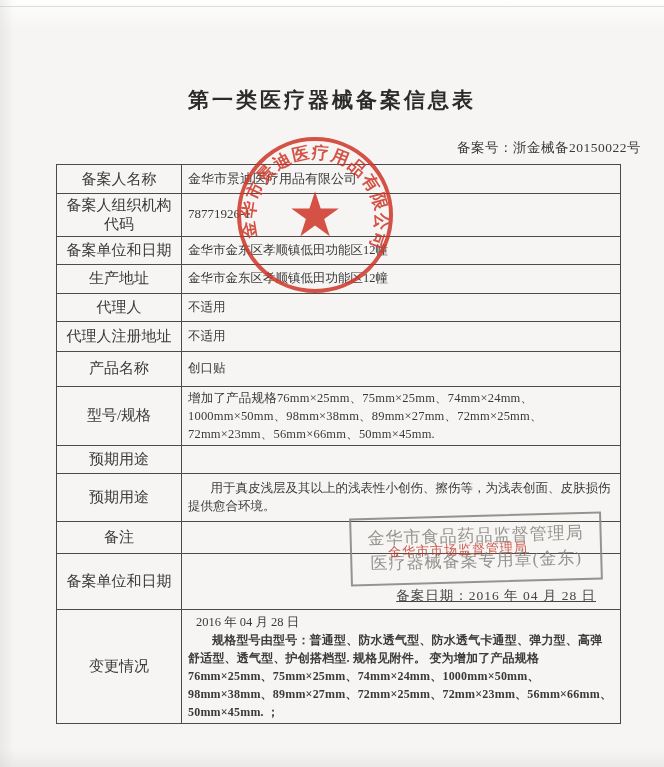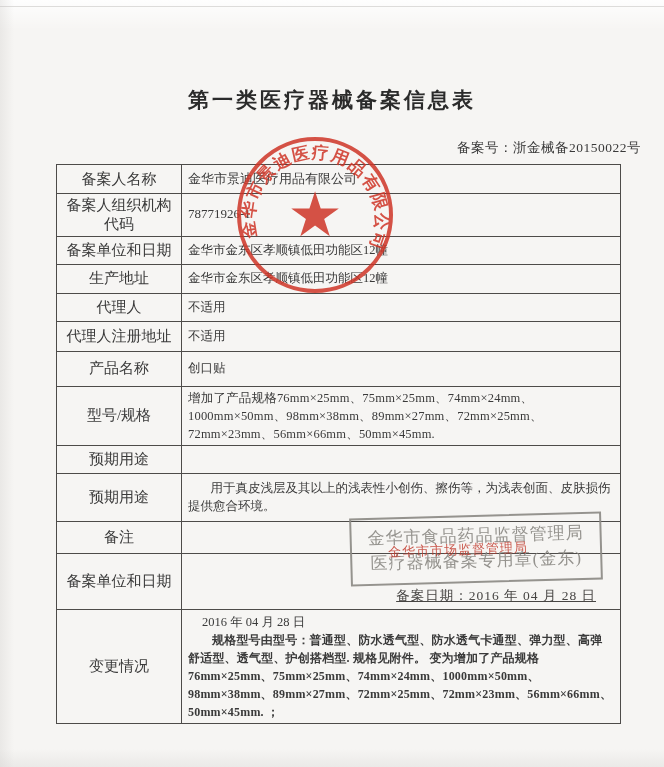--- a/index.html
+++ b/index.html
@@ -47,21 +47,21 @@
   .r5{height:28px}.r6{height:30px}.r7{height:35px}.r8{height:45px}
   .r9{height:28px}.r10{height:48px}.r11{height:32px}.r12{height:56px}
   .r13{height:74px}
   .spec-text{font-size:12px;line-height:1.55;letter-spacing:.2px;}
   .use-text{font-size:12.5px;line-height:1.45;text-indent:1.8em;margin:0;}
   .cell-rel{position:relative;}
   .reg-date{
     position:absolute;right:24px;bottom:3px;
     font-size:13.5px;color:#474543;letter-spacing:1px;white-space:nowrap;text-decoration:underline;
   }
-  .change-date{font-size:12.5px;color:#3a3a3a;margin:1px 0 0 14px;}
+  .change-date{font-size:12.5px;color:#3a3a3a;margin:1px 0 0 8px;}
   .change-text{font-size:12px;line-height:1.5;margin:0;text-indent:2em;letter-spacing:.2px;color:#3a3a3a;font-weight:bold;}
   
   .seal-round{
     position:absolute;left:237px;top:137px;width:156px;height:156px;
     opacity:.85;pointer-events:none;
   }
   .seal-ring{
     position:absolute;left:0;top:0;width:148px;height:148px;
     border:4px solid #cf3527;border-radius:50%;
   }

